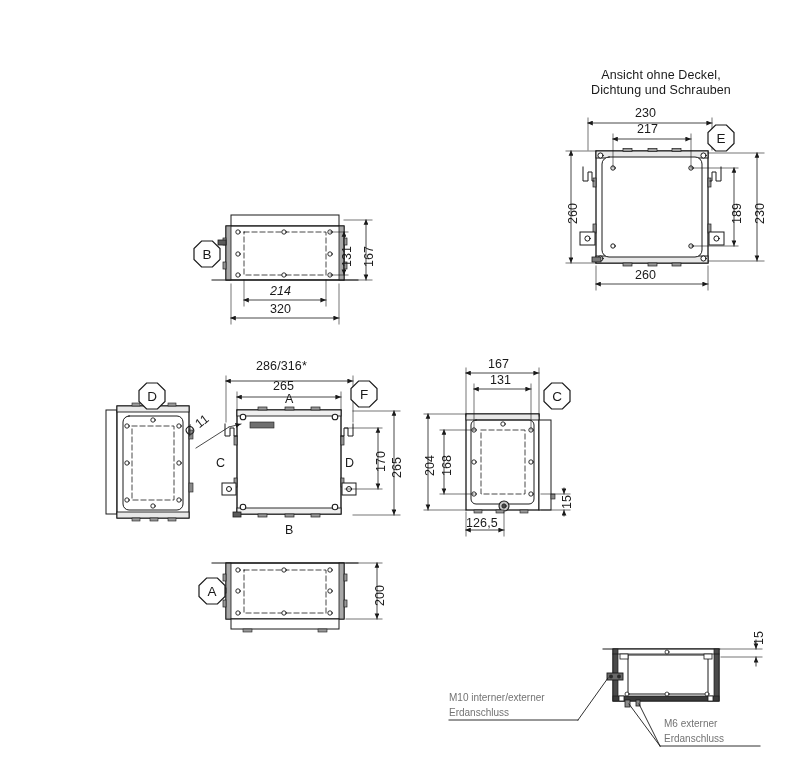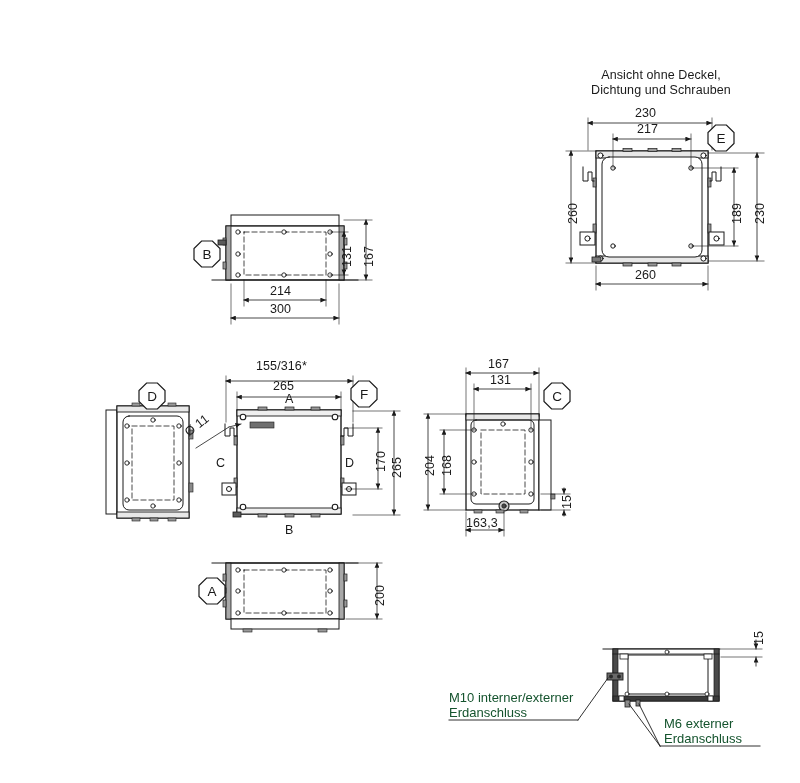--- a/index.html
+++ b/index.html
@@ -34,23 +34,23 @@
     transform:rotate(-90deg);
   }
   .partlbl{
     position:absolute;
     font-size:12.5px;
     color:#1a1a1a;
     white-space:nowrap;
   }
   .callout{
     position:absolute;
-    font-size:13px;
+    font-size:10px;
     line-height:15px;
-    color:#14532d;
+    color:#737373;
     white-space:pre;
   }
   .badge{
     position:absolute;
     width:26px;height:26px;
     display:flex;align-items:center;justify-content:center;
     font-size:13.5px;
     color:#1a1a1a;
   }
   .badge span{position:relative;z-index:2;}
@@ -429,45 +429,45 @@
   <div class="dimtxt v" style="left:566px;top:196px;">260</div>
   <div class="dimtxt" style="left:635px;top:240px;">260</div>
   <div class="dimtxt v" style="left:730px;top:196px;">189</div>
   <div class="dimtxt v" style="left:753px;top:196px;">230</div>
   <div class="badge" style="left:708px;top:97px;">
       <span>E</span>
     </div>
 
   <div class="dimtxt v" style="left:340px;top:239px;">131</div>
   <div class="dimtxt v" style="left:362px;top:239px;">167</div>
-  <div class="dimtxt" style="left:270px;top:256px;">214</div>
-  <div class="dimtxt" style="left:270px;top:274px;">300</div>
+  <div class="dimtxt" style="left:270px;top:256px;font-style:italic;">214</div>
+  <div class="dimtxt" style="left:270px;top:274px;">320</div>
   <div class="badge" style="left:194px;top:213px;">
       <span>B</span>
     </div>
 
-  <div class="dimtxt" style="left:256px;top:331px;">155/316*</div>
+  <div class="dimtxt" style="left:256px;top:331px;">286/316*</div>
   <div class="dimtxt" style="left:273px;top:351px;">265</div>
   <div class="dimtxt v" style="left:374px;top:444px;">170</div>
   <div class="dimtxt v" style="left:390px;top:450px;">265</div>
   <div class="dimtxt" style="left:182px;top:400px;transform:rotate(-38deg);transform-origin:0 0;">Ø 11</div>
   <div class="partlbl" style="left:285px;top:364px;">A</div>
   <div class="partlbl" style="left:285px;top:495px;">B</div>
   <div class="partlbl" style="left:216px;top:428px;">C</div>
   <div class="partlbl" style="left:345px;top:428px;">D</div>
   <div class="badge" style="left:351px;top:353px;">
       <span>F</span>
     </div>
 
   <div class="dimtxt" style="left:488px;top:329px;">167</div>
   <div class="dimtxt" style="left:490px;top:345px;">131</div>
   <div class="dimtxt v" style="left:423px;top:448px;">204</div>
   <div class="dimtxt v" style="left:440px;top:448px;">168</div>
   <div class="dimtxt v" style="left:560px;top:481px;">15</div>
-  <div class="dimtxt" style="left:466px;top:488px;">163,3</div>
+  <div class="dimtxt" style="left:466px;top:488px;">126,5</div>
   <div class="badge" style="left:544px;top:355px;">
       <span>C</span>
     </div>
 
   <div class="badge" style="left:139px;top:355px;">
       <span>D</span>
     </div>
 
   <div class="dimtxt v" style="left:373px;top:578px;">200</div>
   <div class="badge" style="left:199px;top:550px;">

